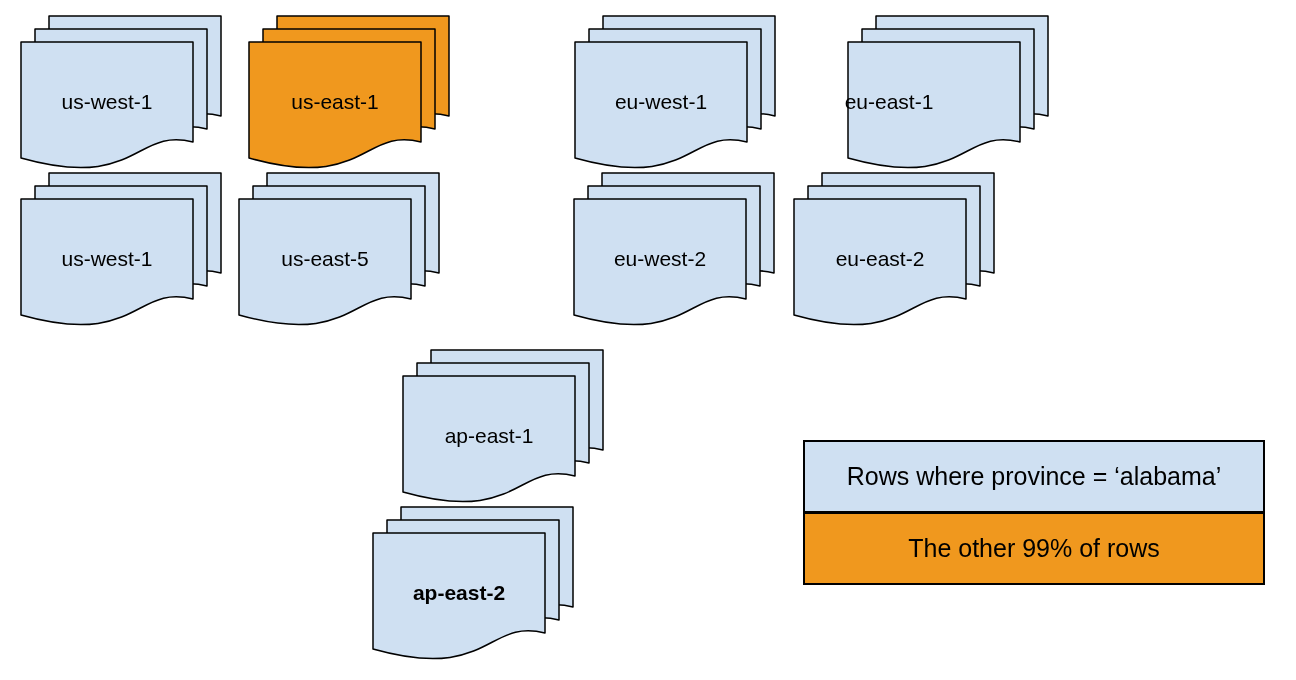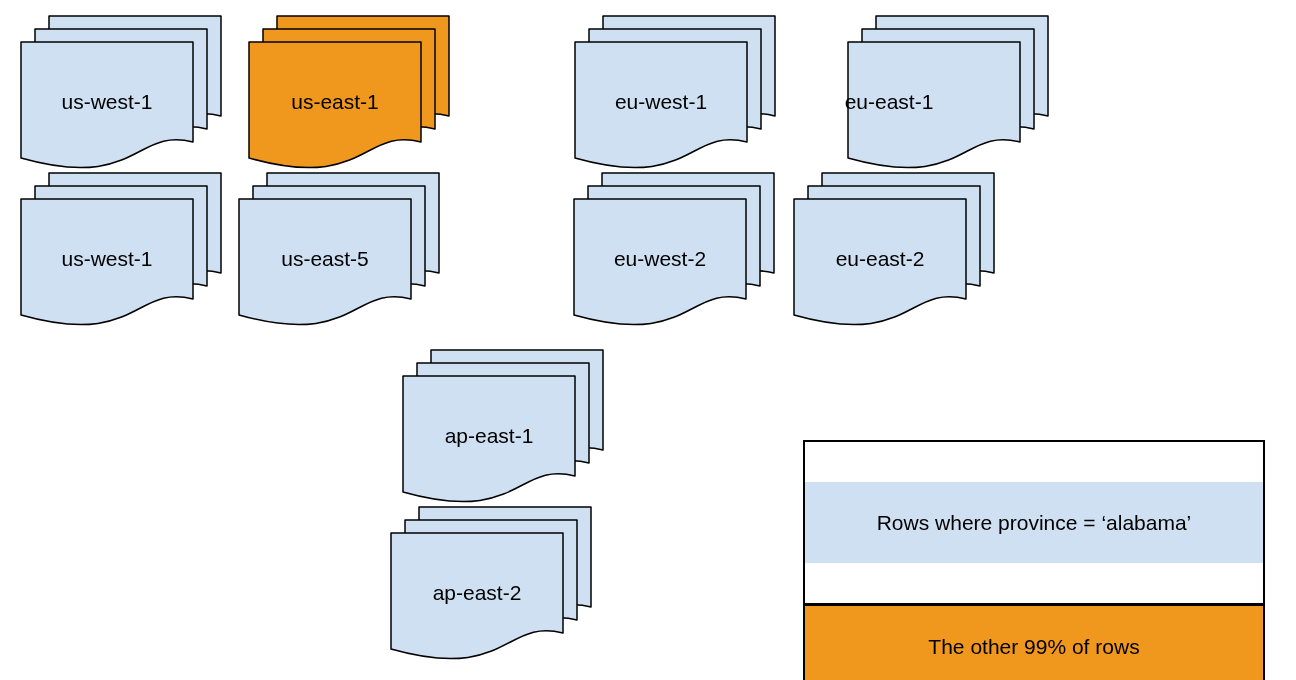--- a/index.html
+++ b/index.html
@@ -27,30 +27,30 @@
   
   .s-us-west-1 { left:20px;  top:15px;  }
   .s-us-east-1 { left:248px; top:15px;  }
   .s-eu-west-1 { left:574px; top:15px;text-align:center;  }
   .s-eu-east-1 { left:802px; top:15px;padding-left:45px;  }
   .s-us-west-2 { left:20px;  top:172px; }
   .s-us-east-2 { left:238px; top:172px; }
   .s-eu-west-2 { left:573px; top:172px; }
   .s-eu-east-2 { left:793px; top:172px; }
   .s-ap-east-1 { left:402px; top:349px; }
-  .s-ap-east-2 { left:390px; top:506px; }
+  .s-ap-east-2 { left:372px; top:506px;font-weight:bold; }
 
   
   .legend {
     position:absolute; left:803px; top:440px; width:458px;
     border:2px solid var(--outline, #000000);
   }
   .legend-row {
-    height:81px; display:flex; align-items:center; justify-content:center;
-    font-size:21px; color:#000;margin-top:40px;
+    height:69px; display:flex; align-items:center; justify-content:center;
+    font-size:25px; color:#000;
   }
   .legend-row + .legend-row { border-top:3px solid var(--outline, #000000); }
   .legend-row.blue   { background: var(--doc-blue, #cfe0f2); }
   .legend-row.orange { background: var(--doc-orange, #f0981e); }
 
   .defs-holder { position:absolute; width:0; height:0; overflow:hidden; }
 </style>
 </head>
 <body>
 

